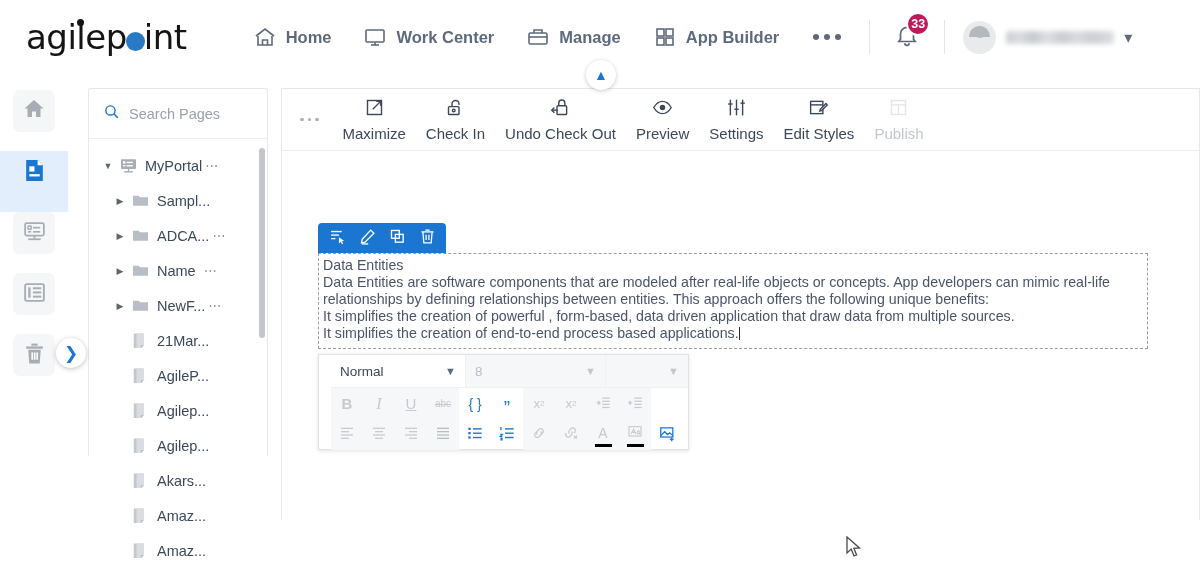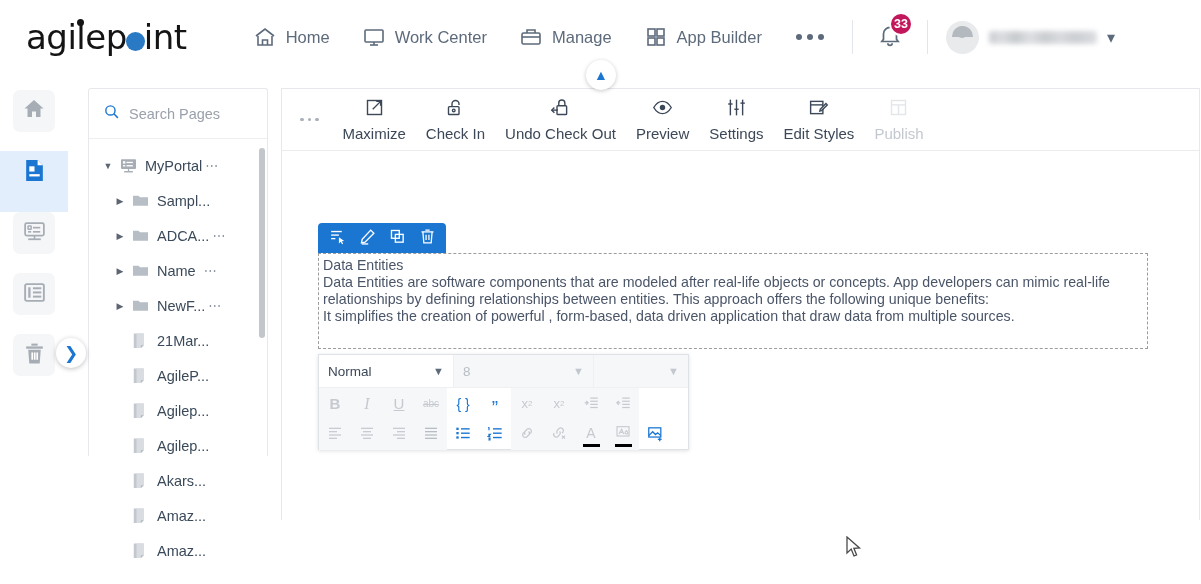--- a/index.html
+++ b/index.html
@@ -25,21 +25,21 @@
   }
   .logo-dot {
     display: inline-block; width: 19px; height: 19px; border-radius: 50%;
     background: #2979c4; vertical-align: -2px; margin: 0 -1px;
   }
   .logo-idot {
     position: absolute; width: 7px; height: 7px; border-radius: 50%;
     background: #141414; left: 51px; top: -1px;
   }
 
-  .nav { display: flex; align-items: center; margin-left: 50px; gap: 0px; }
+  .nav { display: flex; align-items: center; margin-left: 50px; gap: 0px; font-weight: bold; }
   .nav-item {
     display: flex; align-items: center; gap: 9px;
     padding: 6px 16px; cursor: pointer; color: #5d6a7b;
     font-size: 16.5px;
   }
   .nav-item svg { display: block; }
   .nav-dots {
     display: flex; gap: 5px; padding: 10px 18px; cursor: pointer; align-items: center;
   }
   .nav-dots i { width: 6px; height: 6px; border-radius: 50%; background: #5d6a7b; display: block; }
@@ -165,20 +165,21 @@
   .content-box p {
     font-size: 14.2px; color: #4a5568; line-height: 17px;
     font-family: "Liberation Sans", sans-serif;
   }
   .caret { display: inline-block; width: 1px; height: 13px; background: #2a2a2a; vertical-align: -2px; }
 
   .rte {
     position: absolute; left: 36px; top: 203px; width: 371px; height: 96px;
     background: #fff; border: 1px solid #dfe2e6;
     box-shadow: 0 1px 4px rgba(0,0,0,.12);
+    padding-left: 12px;
   }
   .rte-row1 { display: flex; height: 33px; border-bottom: 1px solid #eef0f2; }
   .rte-sel {
     display: flex; align-items: center; justify-content: space-between;
     font-size: 13.5px; color: #3c4858; padding: 0 9px; cursor: pointer;
   }
   .sel-normal { width: 135px; border-right: 1px solid #eef0f2; }
   .sel-size { width: 140px; color: #b9bec5; background: #f6f7f8; border-right: 1px solid #eef0f2; }
   .sel-empty { flex: 1; background: #f6f7f8; }
   .cv { font-size: 11px; color: #5d6a7b; }
@@ -632,20 +633,21 @@
                 <path d="M14 9.5 V17"></path>
             </svg>
           </span>
         </div>
       </div>
 
       <div class="content-box">
         <p>Data Entities</p>
         <p>Data Entities are software components that are modeled after real-life objects or concepts. App developers can mimic real-life relationships by defining relationships between entities. This approach offers the following unique benefits:</p>
         <p>It simplifies the creation of powerful , form-based, data driven application that draw data from multiple sources.</p>
+        <p><span>It simplifies the creation of end-to-end process based applications.</span><span class="caret"></span></p>
       </div>
 
       <div class="rte">
         <div class="rte-row1">
           <div class="rte-sel sel-normal">
             <span>Normal</span>
             <span class="cv">▼</span>
           </div>
           <div class="rte-sel sel-size">
             <span>8</span>

